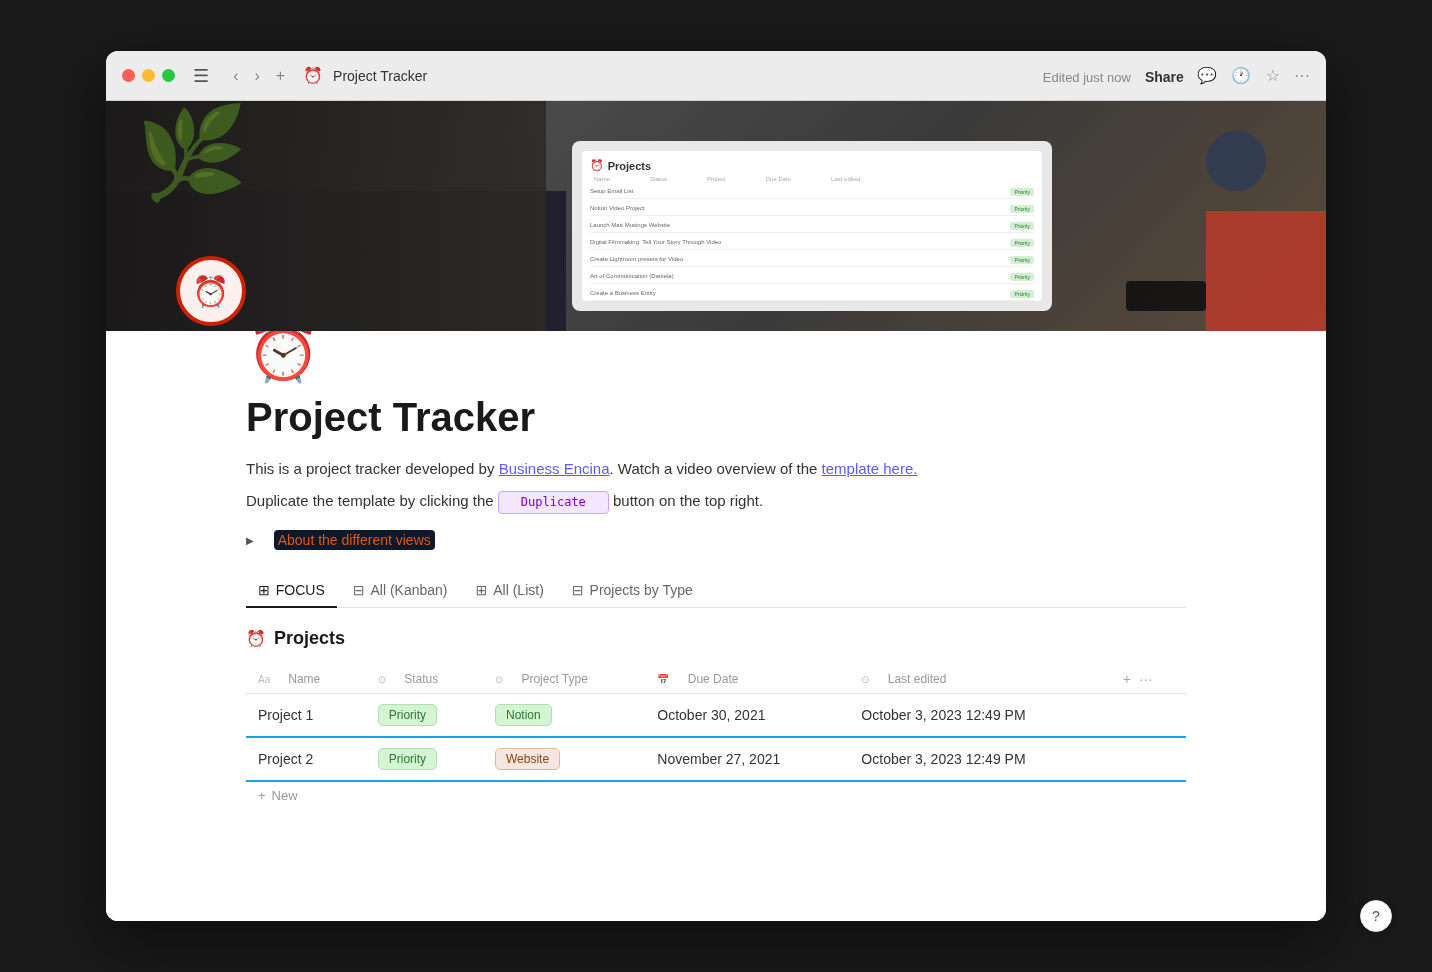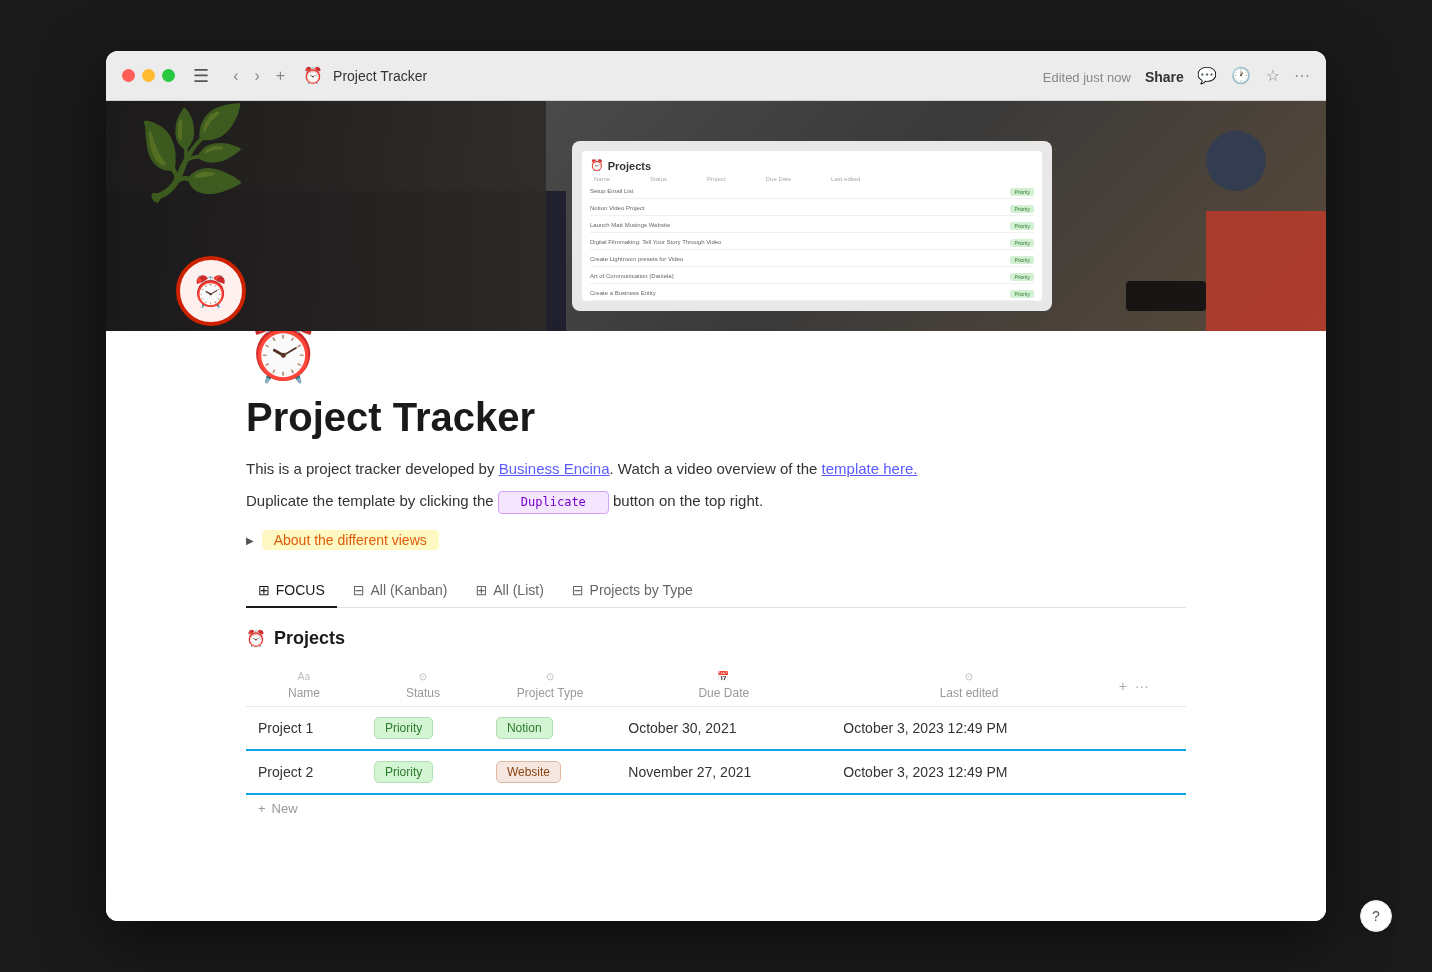--- a/index.html
+++ b/index.html
@@ -246,24 +246,25 @@
 
     .collapsible-arrow {
       color: #555;
       font-size: 10px;
       cursor: pointer;
     }
 
     .collapsible-label {
       font-size: 14px;
       color: #e05a0c;
-      background: #fef9c3;
-      padding: 2px 12px;
+      background: #0f172a;
+      padding: 2px 4px;
       border-radius: 4px;
       cursor: pointer;
+      margin-left: 12px;
     }
 
     
     .tabs-bar {
       display: flex;
       align-items: center;
       border-bottom: 1px solid #e0e0e0;
       margin-bottom: 20px;
       gap: 4px;
     }
@@ -322,22 +323,21 @@
       text-align: left;
       font-size: 12px;
       font-weight: 500;
       color: #999;
       padding: 6px 12px;
     }
 
     .data-table th .col-header {
       display: flex;
       align-items: center;
-      gap: 4px;
-      flex-direction: column;
+      gap: 18px;
     }
 
     .data-table td {
       padding: 10px 12px;
       font-size: 14px;
       color: #333;
       border-bottom: 2px solid #0ea5e9;
     }
 
     .name-col {

